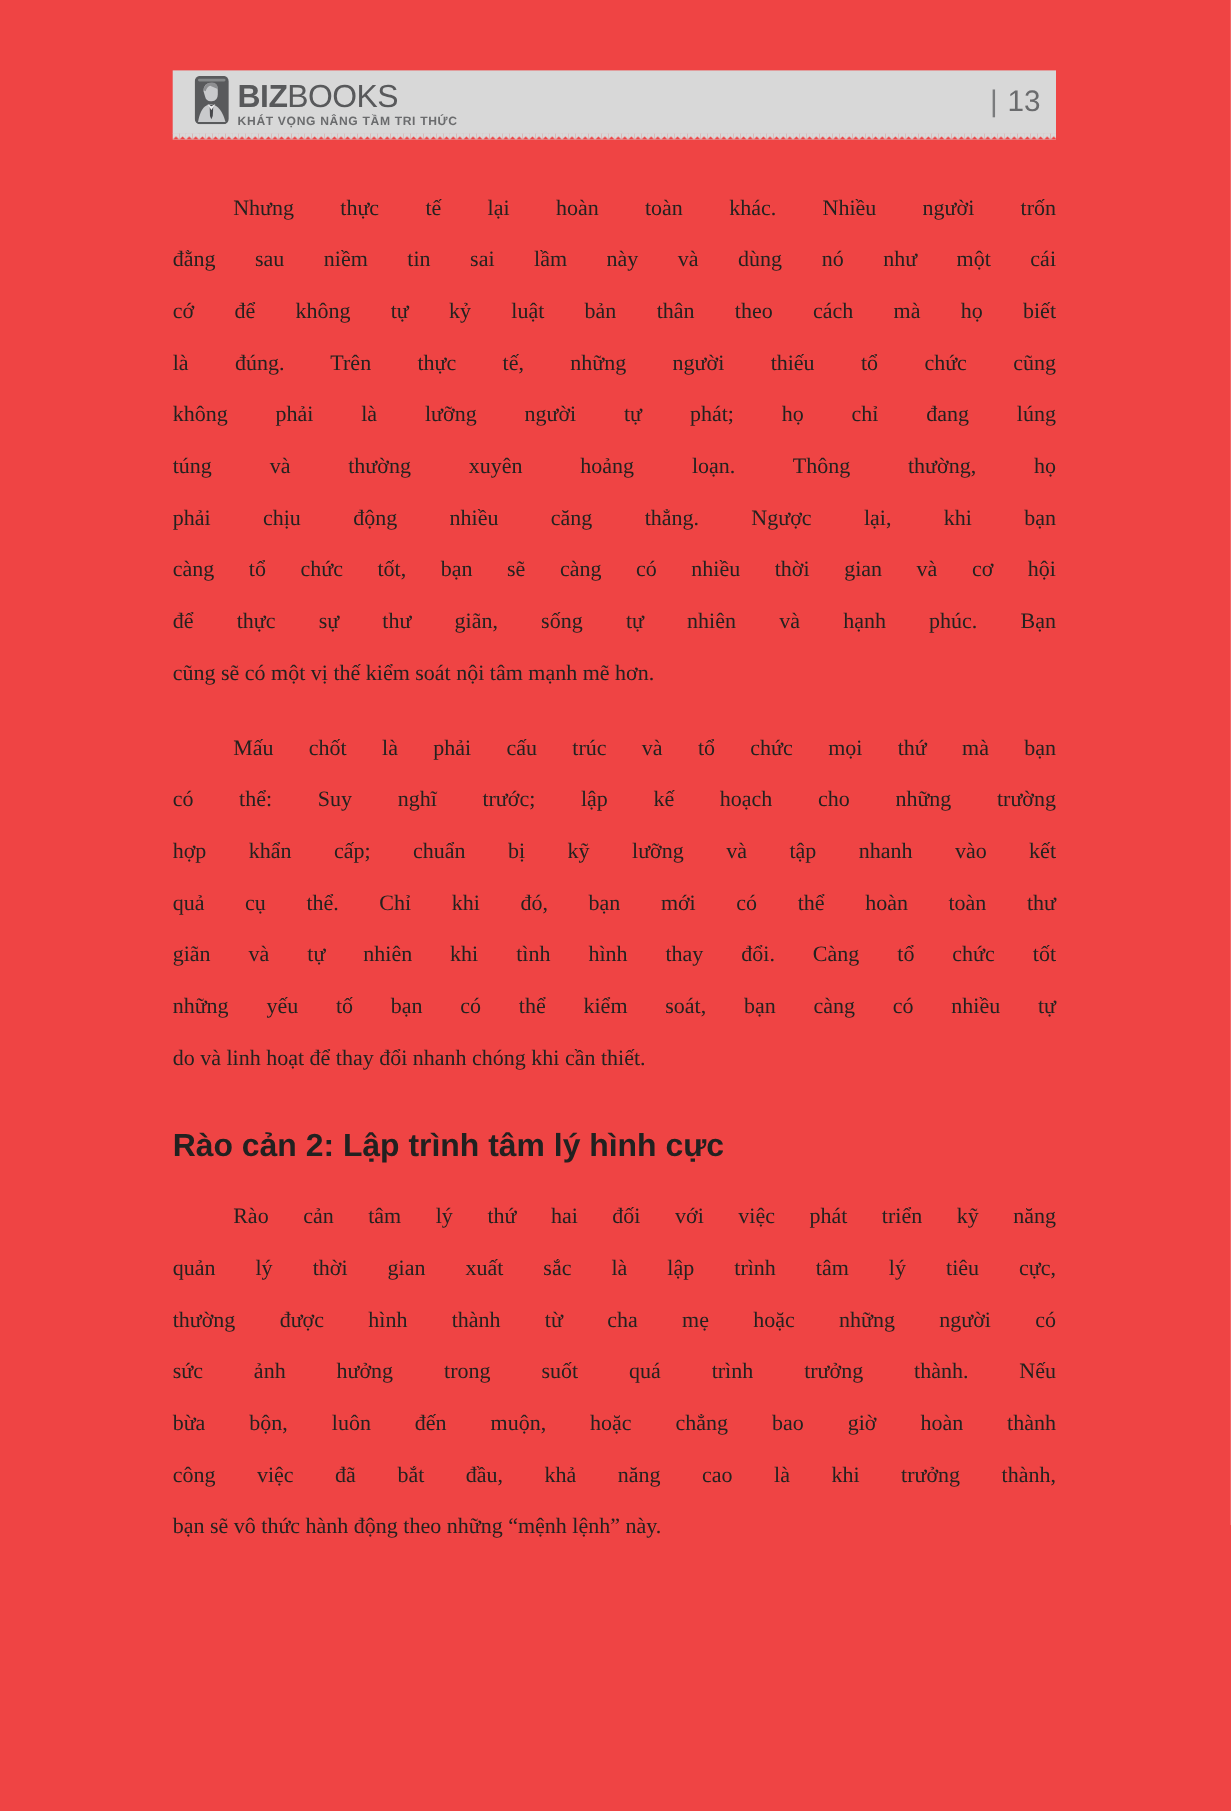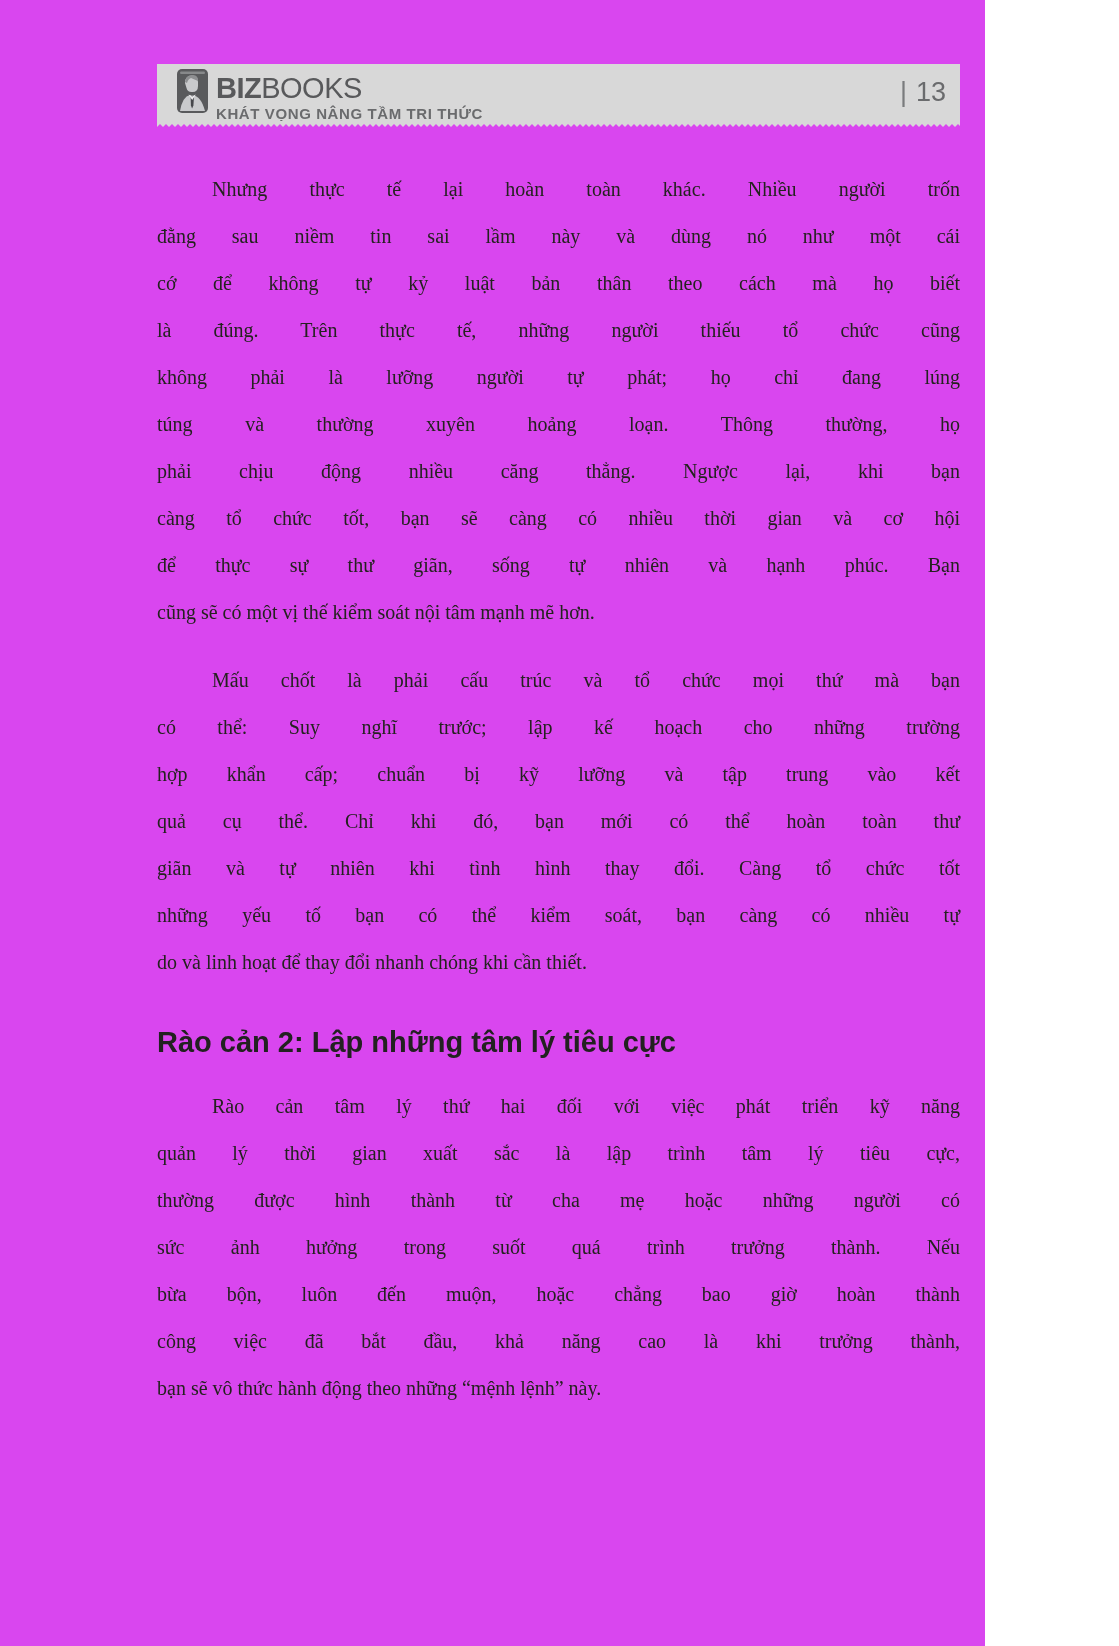--- a/index.html
+++ b/index.html
@@ -1,23 +1,23 @@
 <!DOCTYPE html>
 <html><head>
 <meta charset="utf-8">
 <style>
   html, body {
     margin: 0; padding: 0;
     background: #ffffff;
   }
   .page {
     position: relative;
-    width: 985px;
+    width: 1119px;
     height: 1646px;
-    background: #d946ef;
+    background: #ef4444;
     overflow: hidden;
     font-family: "Liberation Serif", serif;
   }
 
   
   .header-bar {
     position: absolute;
     left: 157px; top: 64px;
     width: 803px; height: 57px;
     background: #d8d8d8;
@@ -48,21 +48,21 @@
     font-size: 29px;
     line-height: 26px;
     color: #58595b;
     letter-spacing: -0.5px;
     white-space: nowrap;
   }
   .logo-title .biz   { font-weight: 700; }
   .logo-title .books { font-weight: 400; }
   .logo-tagline {
     font-family: "Liberation Sans", sans-serif;
-    font-size: 15px;
+    font-size: 11px;
     font-weight: 700;
     letter-spacing: 0.6px;
     color: #6a6b6d;
     margin-top: 4px;
     white-space: nowrap;
   }
   .page-number {
     position: absolute;
     right: 14px; top: 0;
     height: 57px;
@@ -141,27 +141,27 @@
         <div class="line">không phải là lưỡng người tự phát; họ chỉ đang lúng</div>
         <div class="line">túng và thường xuyên hoảng loạn. Thông thường, họ</div>
         <div class="line">phải chịu động nhiều căng thẳng. Ngược lại, khi bạn</div>
         <div class="line">càng tổ chức tốt, bạn sẽ càng có nhiều thời gian và cơ hội</div>
         <div class="line">để thực sự thư giãn, sống tự nhiên và hạnh phúc. Bạn</div>
         <div class="line last">cũng sẽ có một vị thế kiểm soát nội tâm mạnh mẽ hơn.</div>
       </div>
       <div class="paragraph">
         <div class="line first">Mấu chốt là phải cấu trúc và tổ chức mọi thứ mà bạn</div>
         <div class="line">có thể: Suy nghĩ trước; lập kế hoạch cho những trường</div>
-        <div class="line">hợp khẩn cấp; chuẩn bị kỹ lưỡng và tập trung vào kết</div>
+        <div class="line">hợp khẩn cấp; chuẩn bị kỹ lưỡng và tập nhanh vào kết</div>
         <div class="line">quả cụ thể. Chỉ khi đó, bạn mới có thể hoàn toàn thư</div>
         <div class="line">giãn và tự nhiên khi tình hình thay đổi. Càng tổ chức tốt</div>
         <div class="line">những yếu tố bạn có thể kiểm soát, bạn càng có nhiều tự</div>
         <div class="line last">do và linh hoạt để thay đổi nhanh chóng khi cần thiết.</div>
       </div>
-      <h2 class="section-heading">Rào cản 2: Lập những tâm lý tiêu cực</h2>
+      <h2 class="section-heading">Rào cản 2: Lập trình tâm lý hình cực</h2>
       <div class="paragraph">
         <div class="line first">Rào cản tâm lý thứ hai đối với việc phát triển kỹ năng</div>
         <div class="line">quản lý thời gian xuất sắc là lập trình tâm lý tiêu cực,</div>
         <div class="line">thường được hình thành từ cha mẹ hoặc những người có</div>
         <div class="line">sức ảnh hưởng trong suốt quá trình trưởng thành. Nếu</div>
         <div class="line">bừa bộn, luôn đến muộn, hoặc chẳng bao giờ hoàn thành</div>
         <div class="line">công việc đã bắt đầu, khả năng cao là khi trưởng thành,</div>
         <div class="line last">bạn sẽ vô thức hành động  theo những “mệnh lệnh” này.</div>
       </div>
     </main>

